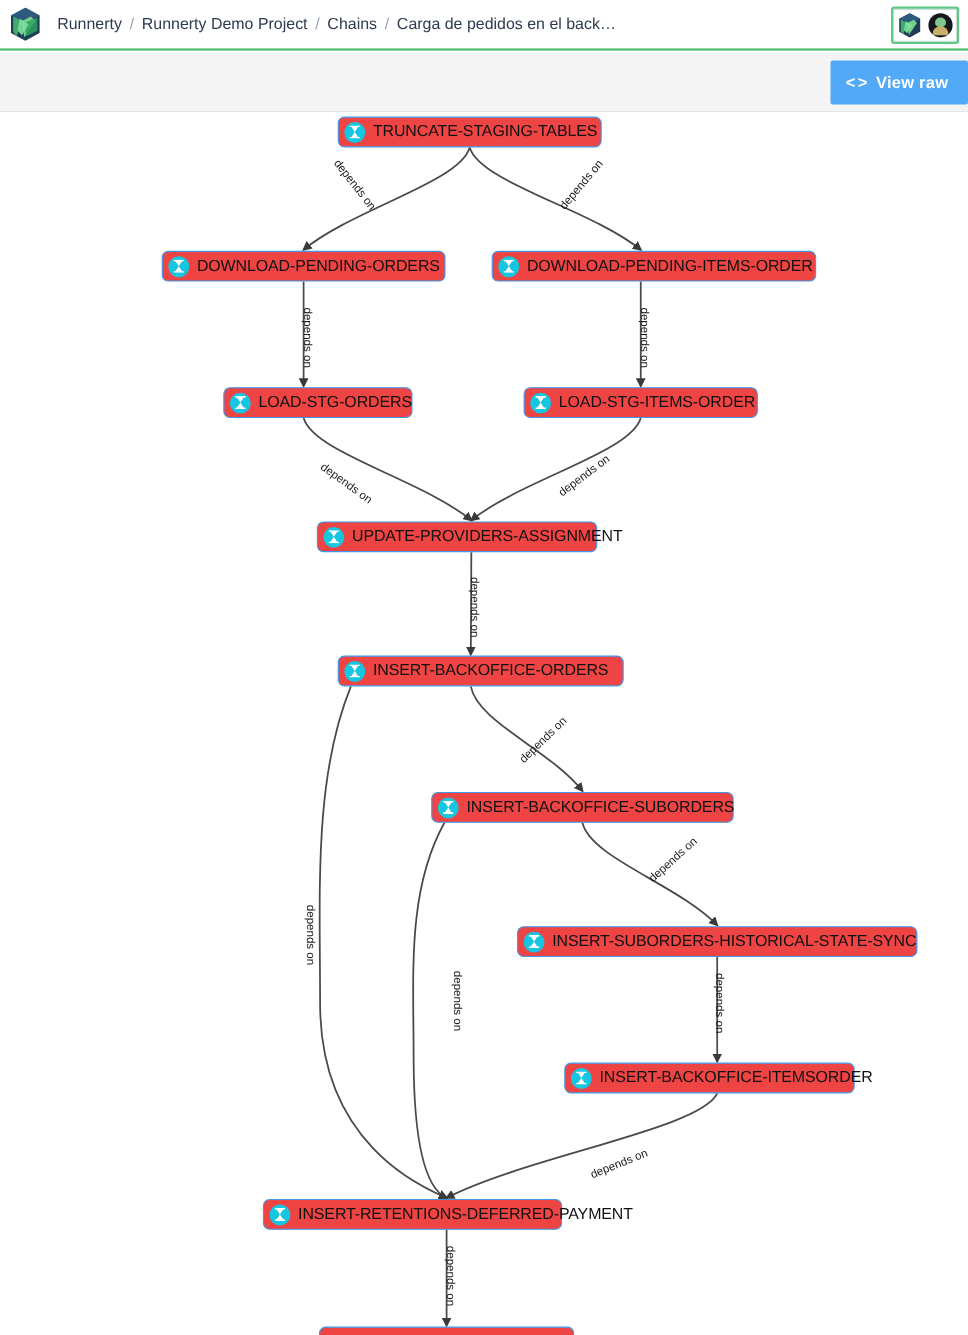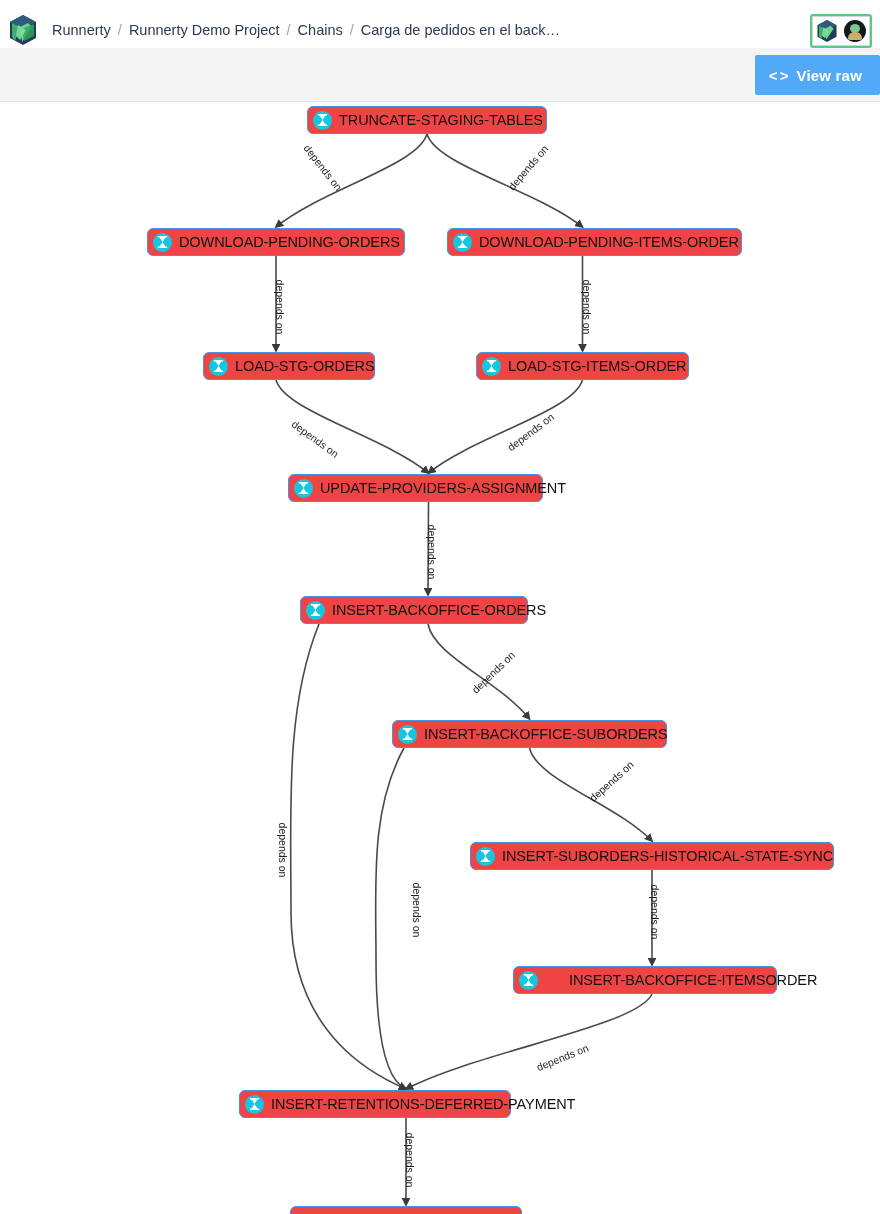--- a/index.html
+++ b/index.html
@@ -11,21 +11,21 @@
     font-family: "Liberation Sans", sans-serif;
     overflow: hidden;
   }
 
   
   .topbar {
     position: absolute; left: 0; top: 0;
     width: 880px; height: 46px;
     background: #ffffff;
     border-bottom: 2px solid #4cbb72;
-    display: flex; align-items: center; margin-top: 8px;
+    display: flex; align-items: center;
   }
   .brand-logo {
     width: 30px; height: 32px;
     margin-left: 8px; margin-right: 14px;
     flex: 0 0 auto;
     position: relative;
   }
   .brand-logo svg { display: block; }
 
   .breadcrumb {
@@ -278,21 +278,21 @@
       </div>
       <div class="node" style="left: 288px; top: 372px; width: 255px;">
         <span class="node-icon">
           <svg width="11" height="12" viewBox="0 0 11 12" xmlns="http://www.w3.org/2000/svg">
             <path d="M1.4 0.8 H9.6 M1.4 11.2 H9.6" stroke="#ffffff" stroke-width="1.4" stroke-linecap="round"></path>
             <path d="M2.3 1.1 L8.7 1.1 L5.5 6 L8.7 10.9 L2.3 10.9 L5.5 6 Z" fill="#ffffff"></path>
           </svg>
         </span>
         <span class="node-label">UPDATE-PROVIDERS-ASSIGNMENT</span>
       </div>
-      <div class="node" style="left: 300px; top: 494px; width: 228px;">
+      <div class="node" style="left: 307px; top: 494px; width: 260px;">
         <span class="node-icon">
           <svg width="11" height="12" viewBox="0 0 11 12" xmlns="http://www.w3.org/2000/svg">
             <path d="M1.4 0.8 H9.6 M1.4 11.2 H9.6" stroke="#ffffff" stroke-width="1.4" stroke-linecap="round"></path>
             <path d="M2.3 1.1 L8.7 1.1 L5.5 6 L8.7 10.9 L2.3 10.9 L5.5 6 Z" fill="#ffffff"></path>
           </svg>
         </span>
         <span class="node-label">INSERT-BACKOFFICE-ORDERS</span>
       </div>
       <div class="node" style="left: 392px; top: 618px; width: 275px;">
         <span class="node-icon">
@@ -305,21 +305,21 @@
       </div>
       <div class="node" style="left: 470px; top: 740px; width: 364px;">
         <span class="node-icon">
           <svg width="11" height="12" viewBox="0 0 11 12" xmlns="http://www.w3.org/2000/svg">
             <path d="M1.4 0.8 H9.6 M1.4 11.2 H9.6" stroke="#ffffff" stroke-width="1.4" stroke-linecap="round"></path>
             <path d="M2.3 1.1 L8.7 1.1 L5.5 6 L8.7 10.9 L2.3 10.9 L5.5 6 Z" fill="#ffffff"></path>
           </svg>
         </span>
         <span class="node-label">INSERT-SUBORDERS-HISTORICAL-STATE-SYNC</span>
       </div>
-      <div class="node" style="left: 513px; top: 864px; width: 264px; gap: 24px;">
+      <div class="node" style="left: 513px; top: 864px; width: 264px;">
         <span class="node-icon">
           <svg width="11" height="12" viewBox="0 0 11 12" xmlns="http://www.w3.org/2000/svg">
             <path d="M1.4 0.8 H9.6 M1.4 11.2 H9.6" stroke="#ffffff" stroke-width="1.4" stroke-linecap="round"></path>
             <path d="M2.3 1.1 L8.7 1.1 L5.5 6 L8.7 10.9 L2.3 10.9 L5.5 6 Z" fill="#ffffff"></path>
           </svg>
         </span>
         <span class="node-label">INSERT-BACKOFFICE-ITEMSORDER</span>
       </div>
       <div class="node" style="left: 239px; top: 988px; width: 272px;">
         <span class="node-icon">

